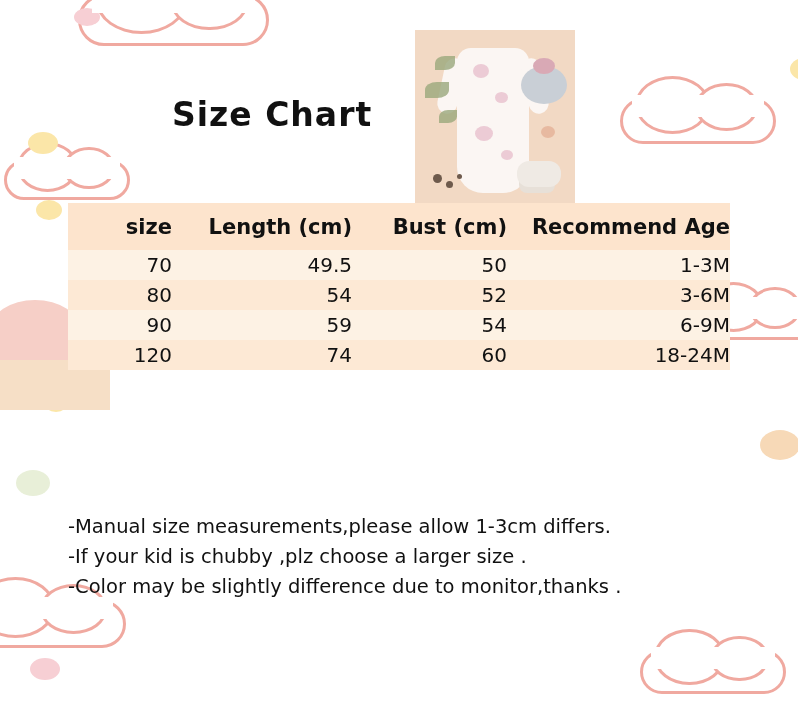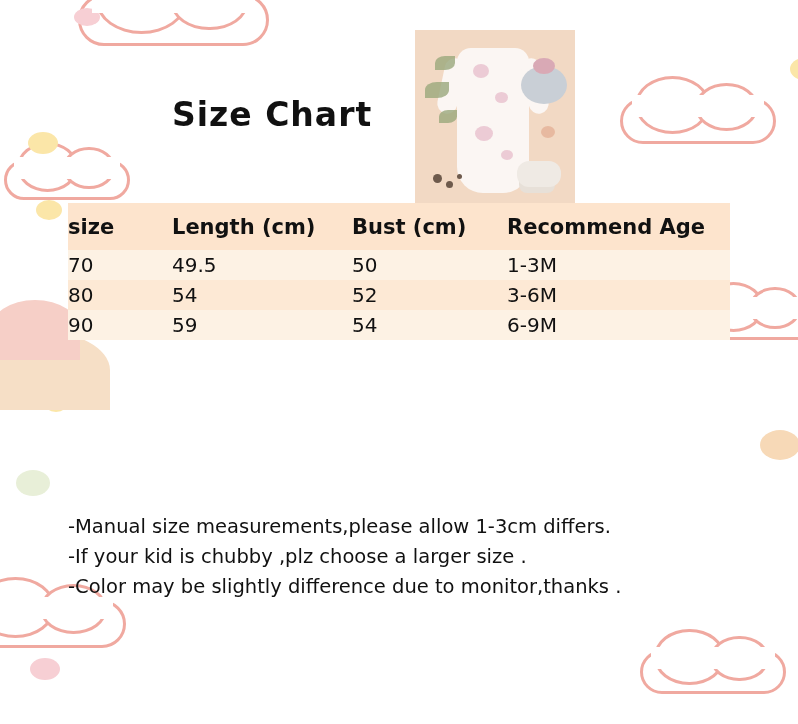--- a/index.html
+++ b/index.html
@@ -197,21 +197,21 @@
     top: 203px;
     width: 662px;
   }
   table.size-table {
     border-collapse: collapse;
     width: 662px;
     table-layout: fixed;
   }
   table.size-table th,
   table.size-table td {
-    text-align: left;
+    text-align: right;
     font-family: "DejaVu Sans", sans-serif;
     color: #111111;
     border: none;
   }
   table.size-table thead th {
     background: #fde4cd;
     font-size: 21px;
     font-weight: bold;
     height: 47px;
     padding: 0;
@@ -327,20 +327,26 @@
           <td>54</td>
           <td>52</td>
           <td>3-6M</td>
         </tr>
         <tr>
           <td>90</td>
           <td>59</td>
           <td>54</td>
           <td>6-9M</td>
         </tr>
+        <tr>
+          <td>120</td>
+          <td>74</td>
+          <td>60</td>
+          <td>18-24M</td>
+        </tr>
       </tbody>
     </table>
   </div>
 
   <div class="notes">
     <div>-Manual size measurements,please allow 1-3cm differs.</div>
     <div>-If your kid is chubby ,plz choose a larger size .</div>
     <div>-Color may be slightly difference due to monitor,thanks .</div>
   </div>
 

